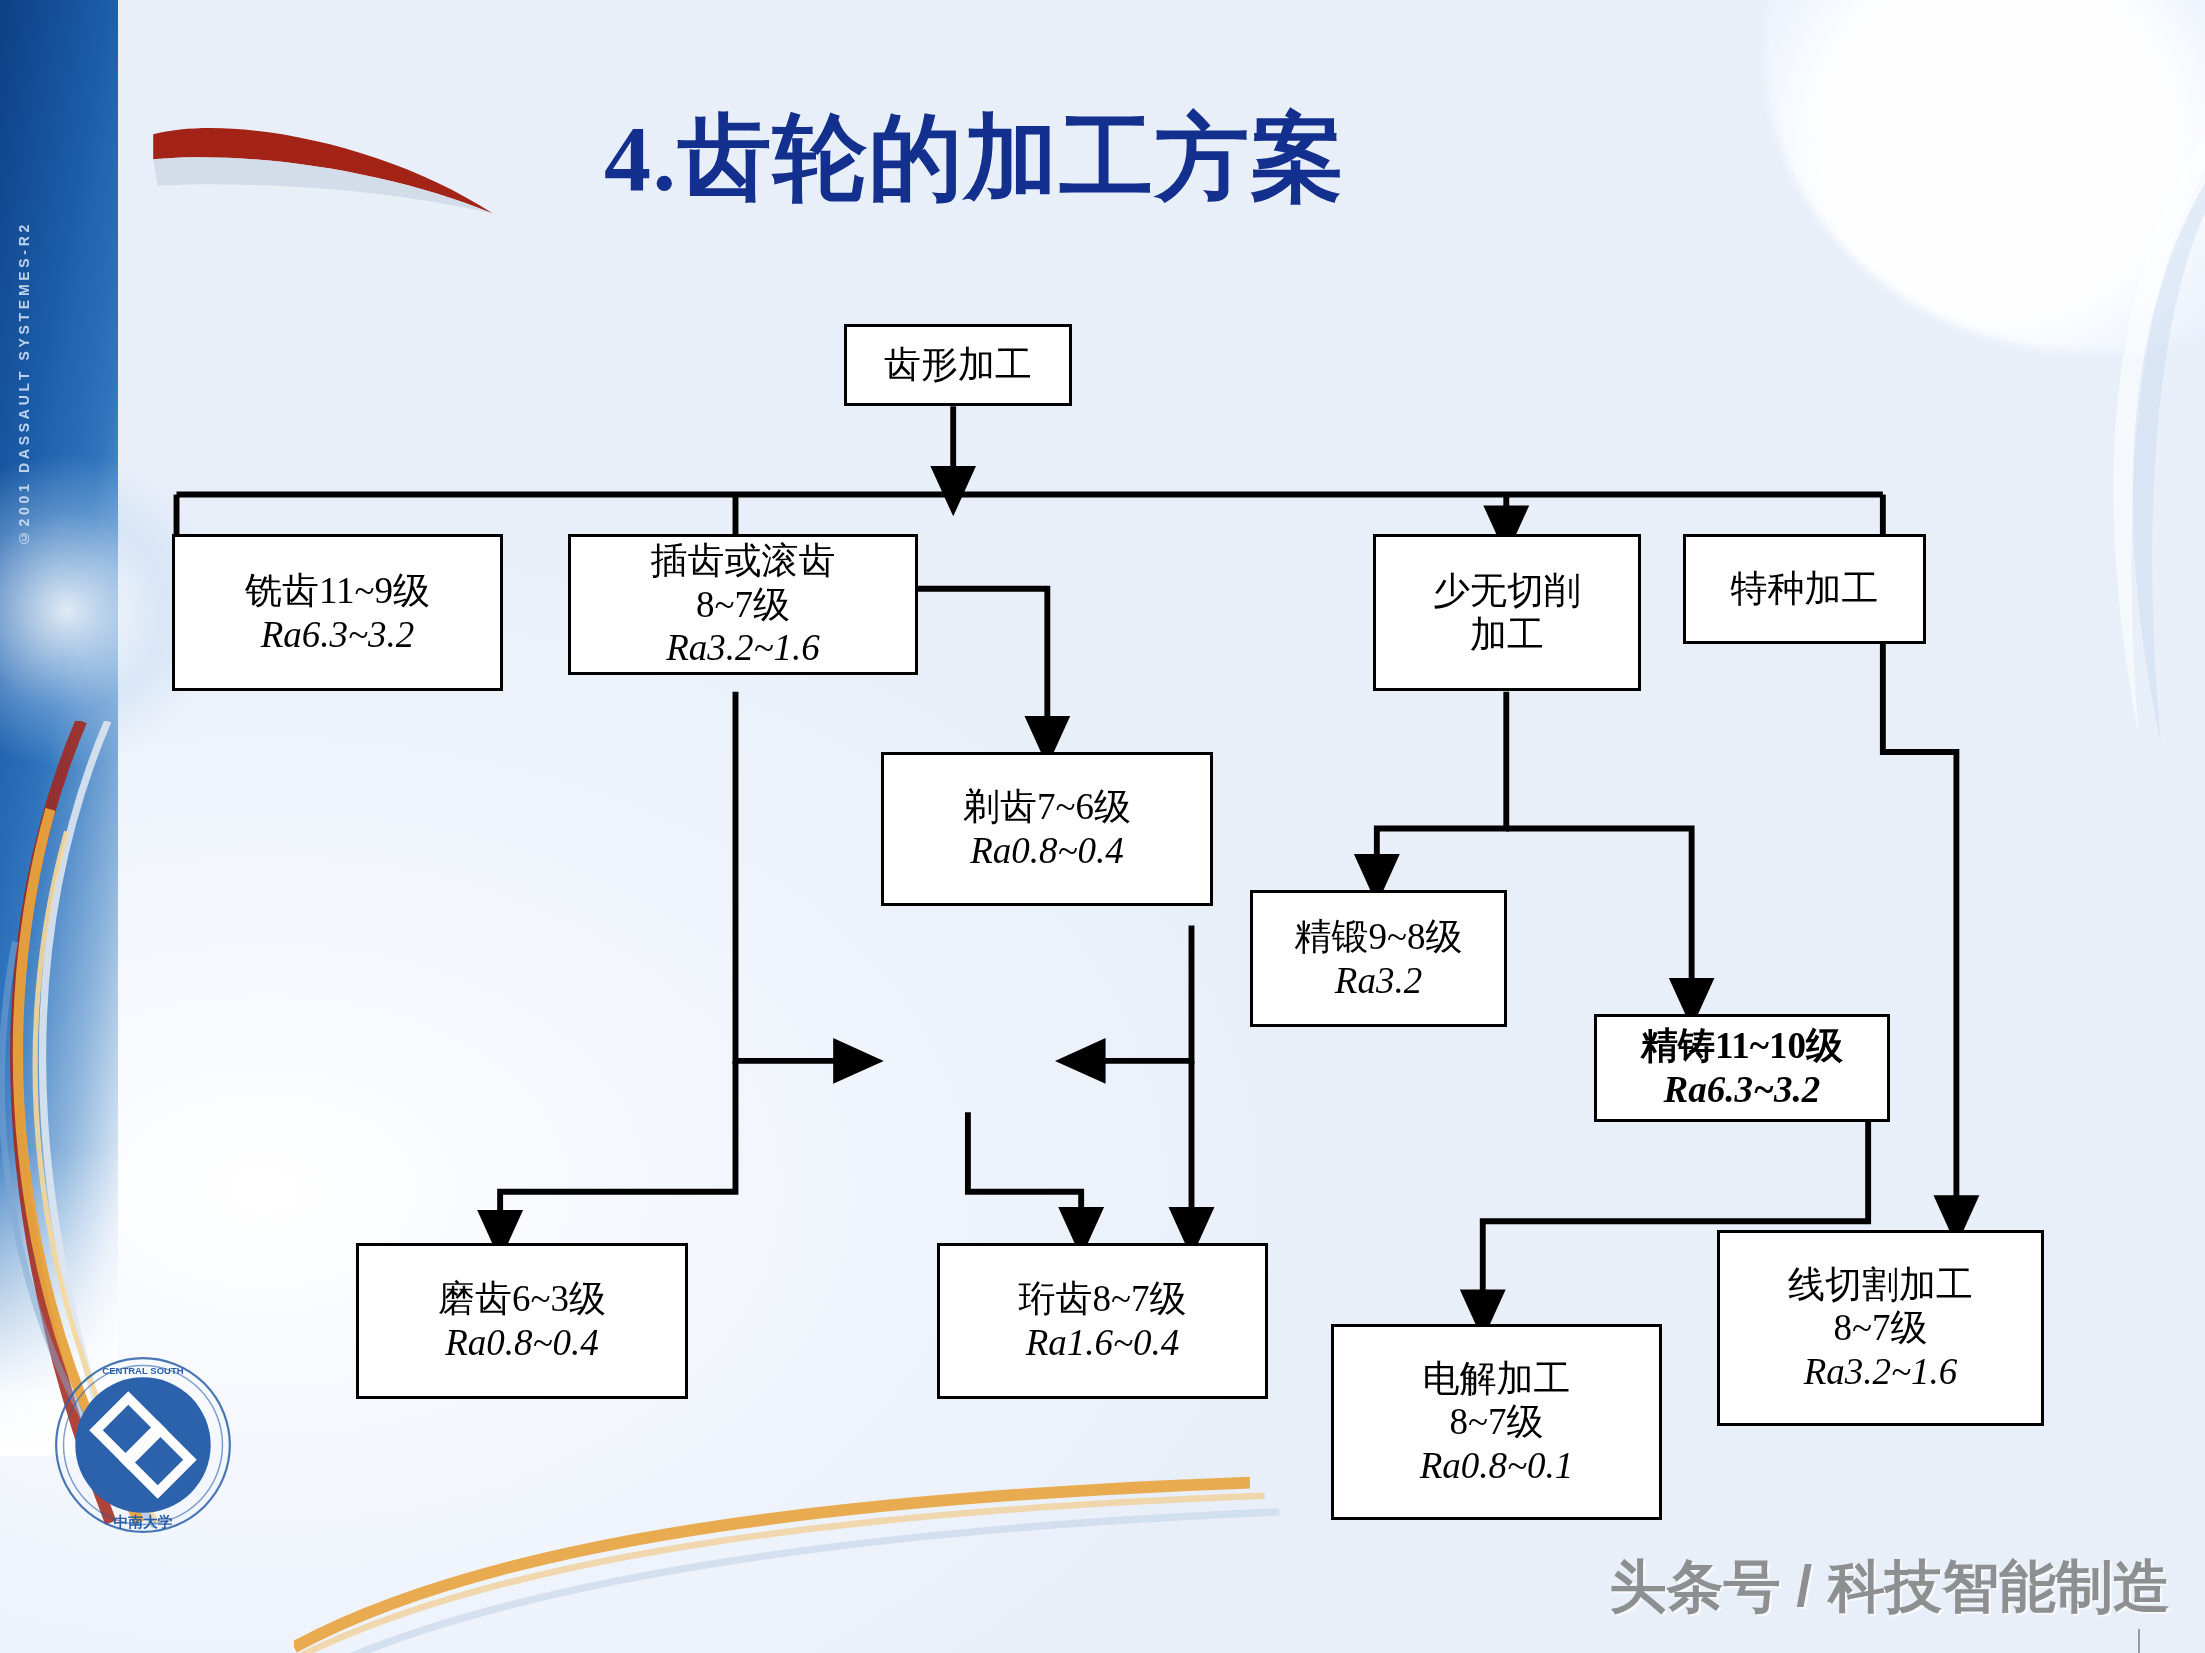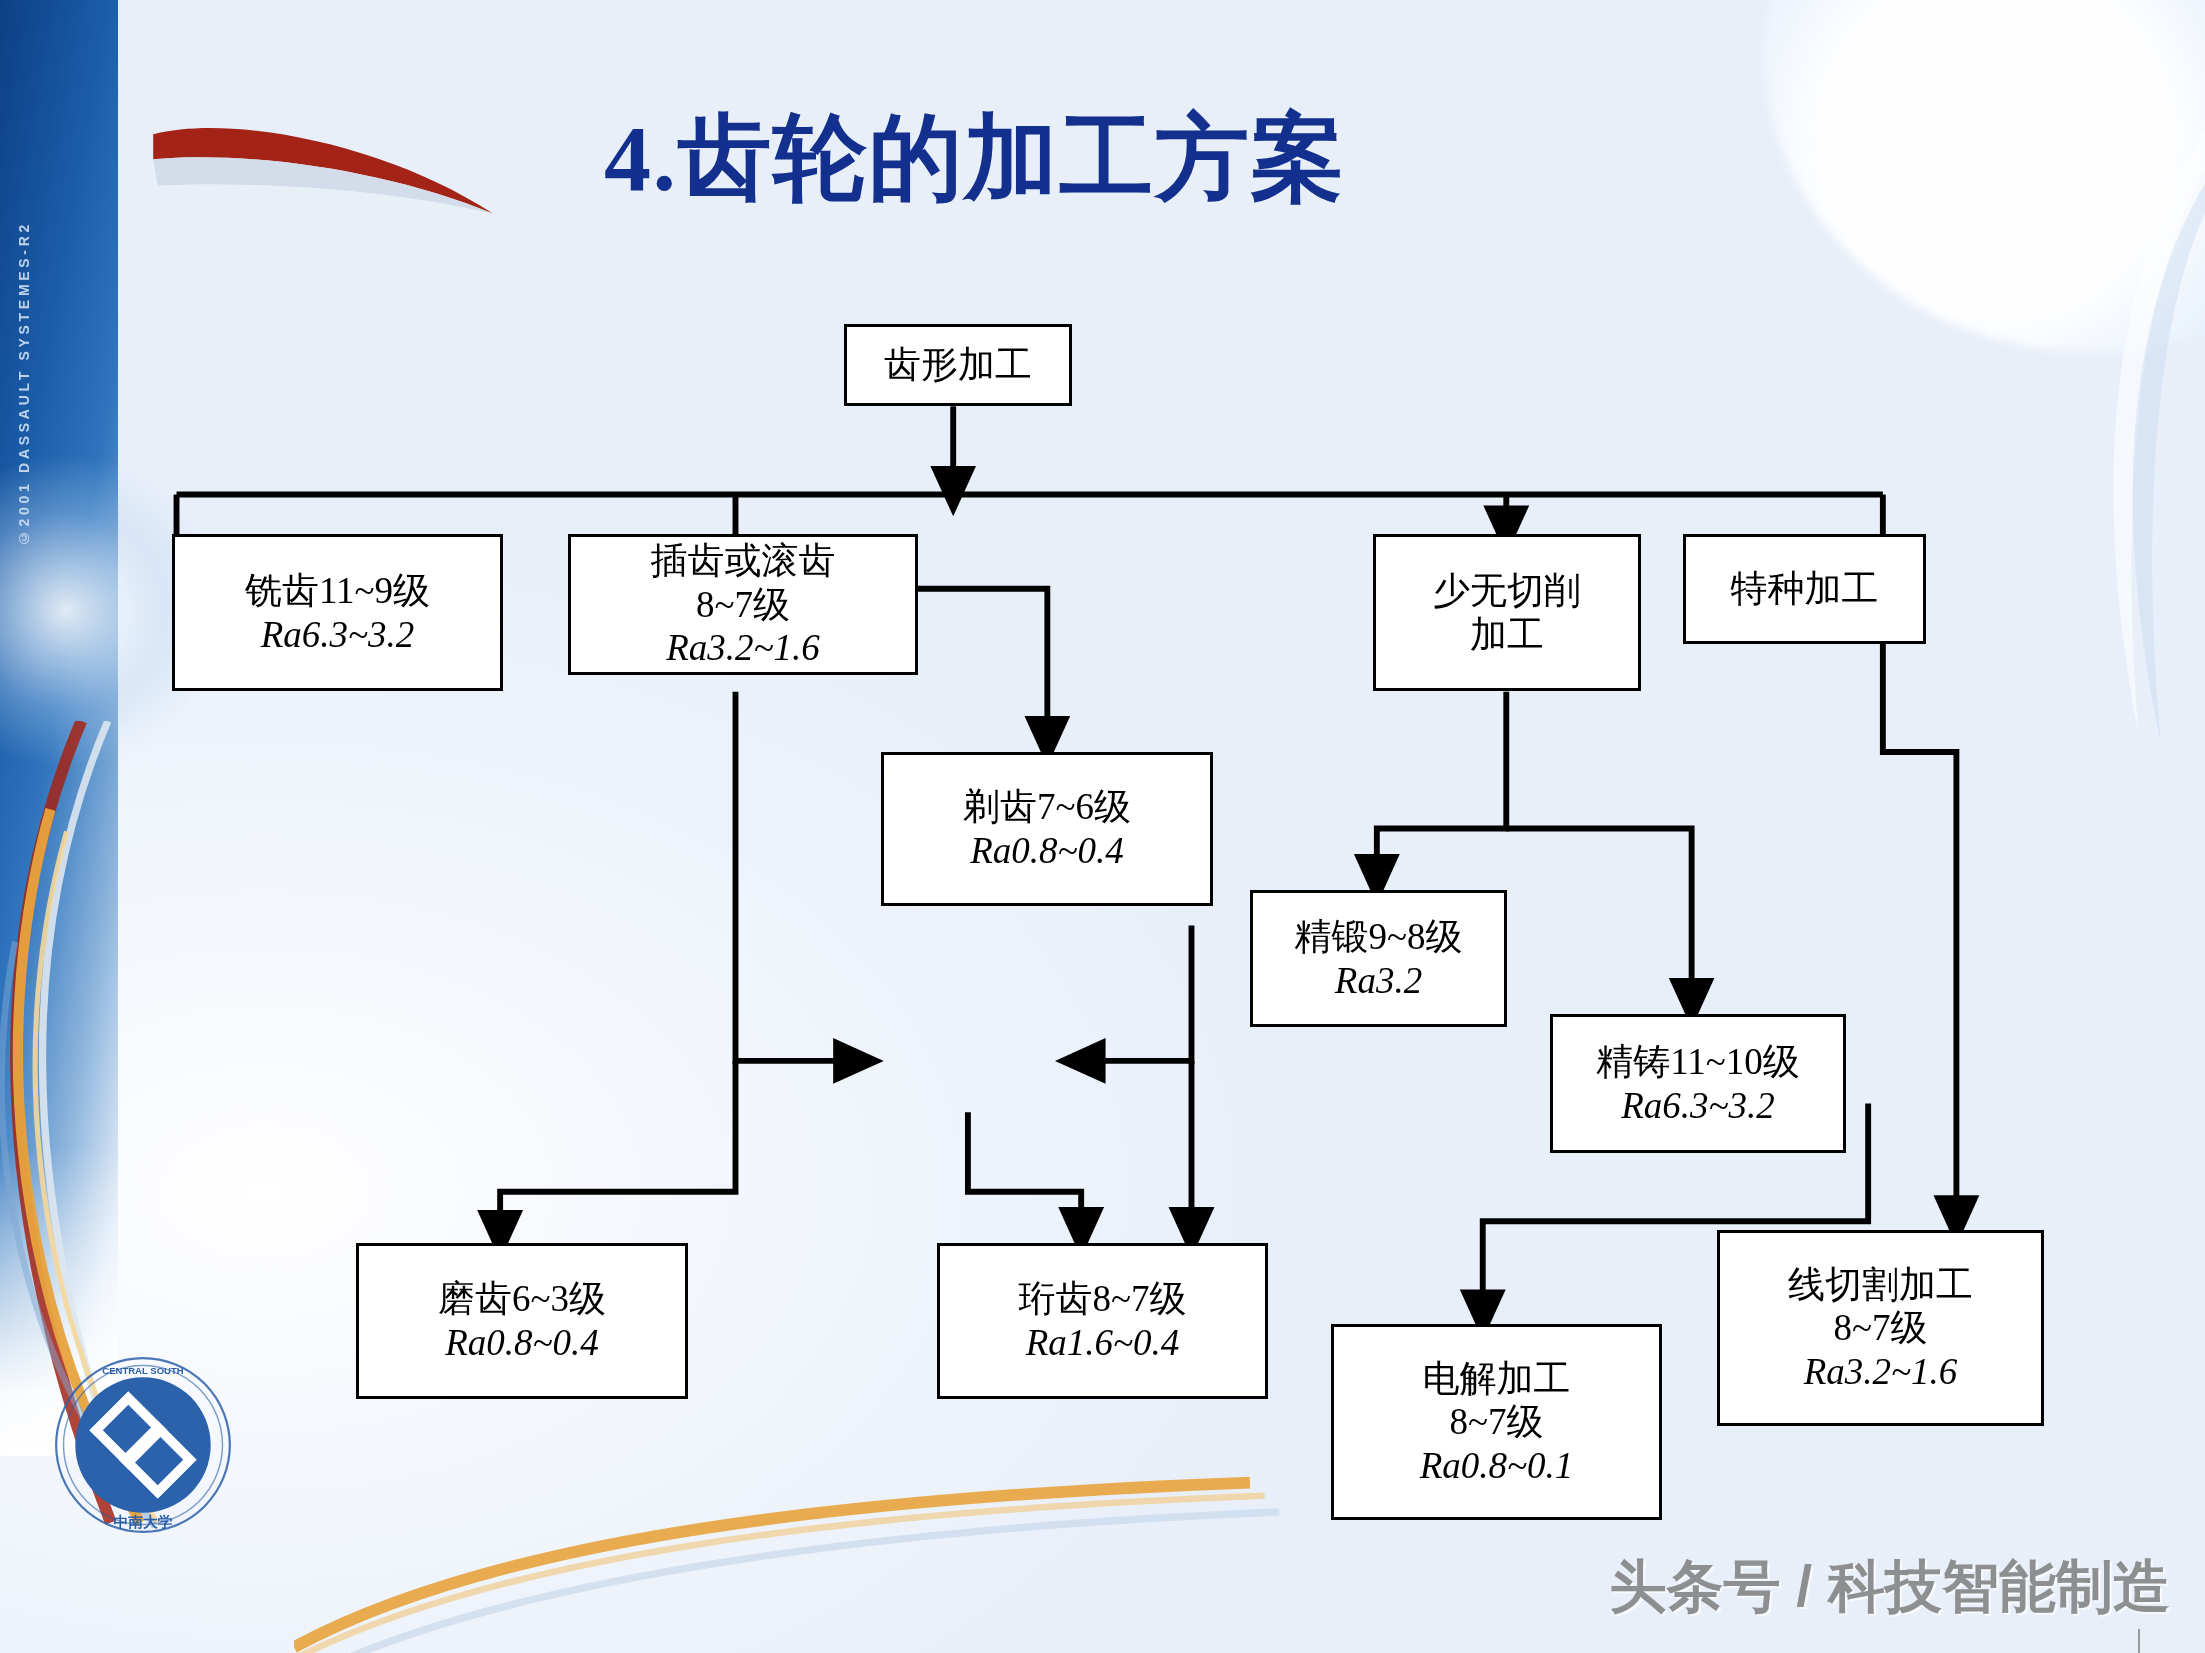--- a/index.html
+++ b/index.html
@@ -256,21 +256,21 @@
     <div class="node" style="left:881px; top:752px; width:332px; height:154px;">
       <div>剃齿7~6级</div>
       <div class="ra ra-line">Ra0.8~0.4</div>
     </div>
 
     <div class="node" style="left:1250px; top:890px; width:257px; height:137px;">
       <div>精锻9~8级</div>
       <div class="ra ra-line">Ra3.2</div>
     </div>
 
-    <div class="node" style="left:1550px; top:1014px; width:296px; height:139px;">
+    <div class="node" style="left:1594px; top:1014px; width:296px; height:108px;font-weight:bold;">
       <div>精铸11~10级</div>
       <div class="ra ra-line">Ra6.3~3.2</div>
     </div>
 
 
     <div class="node" style="left:356px; top:1243px; width:332px; height:156px;">
       <div>磨齿6~3级</div>
       <div class="ra ra-line">Ra0.8~0.4</div>
     </div>
 

